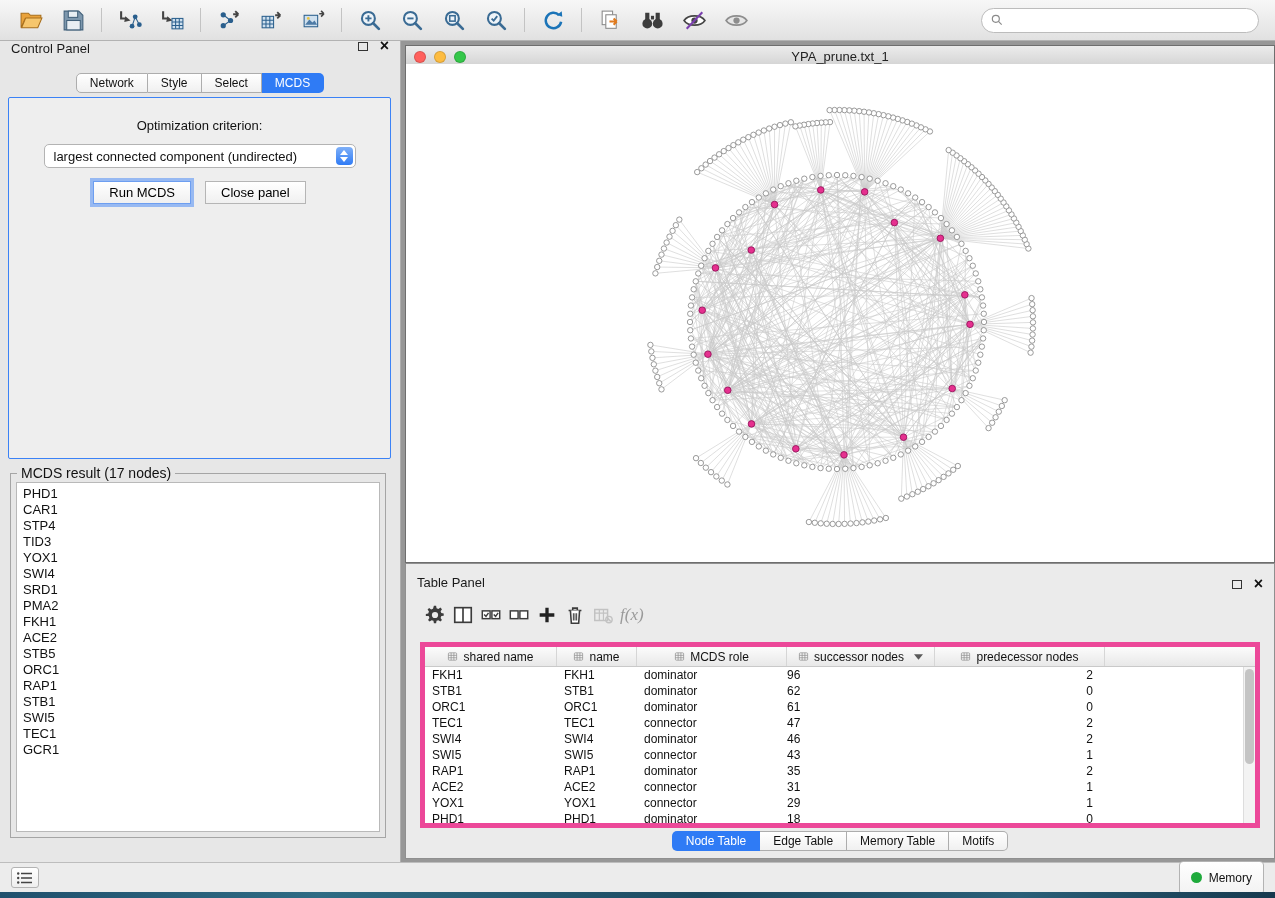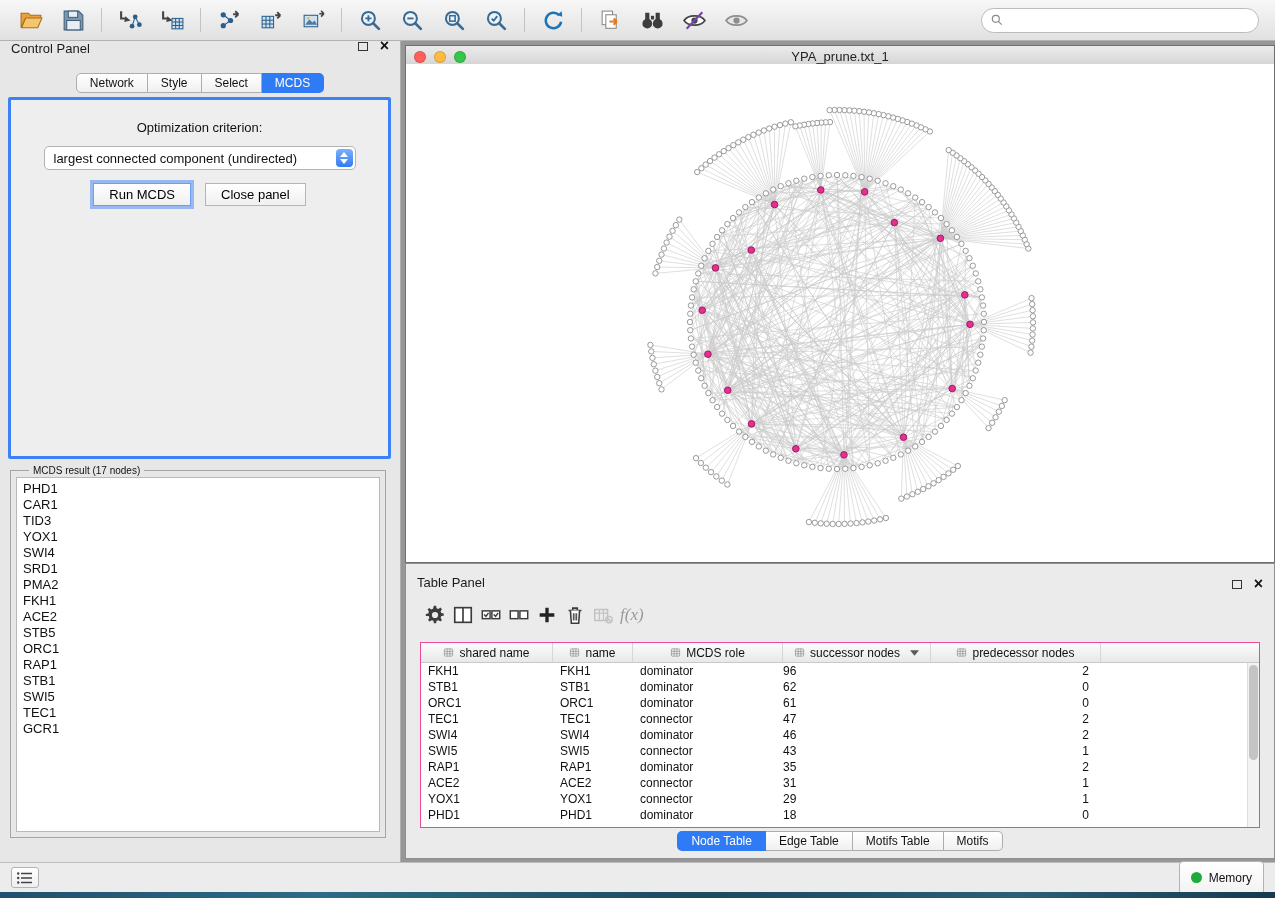--- a/index.html
+++ b/index.html
@@ -21,52 +21,52 @@
 .panel-title{font-size:13px;color:#1a1a1a}
 .panel-header-icons{margin-left:auto;display:flex;align-items:center;gap:12px}
 .float-icon{width:10px;height:9px;border:1.5px solid #333;display:inline-block}
 .close-x{display:inline-block;line-height:10px}
 .close-x::before{content:"×";font-weight:700;font-size:16px;color:#111}
 .seg-tabs{display:flex;justify-content:center;margin-top:2px}
 .seg-tab{padding:2px 13px;background:linear-gradient(#fff,#f0f0f0);border:1px solid #adadad;border-left:none;font-size:12px}
 .seg-tab:first-child{border-left:1px solid #adadad;border-radius:5px 0 0 5px}
 .seg-tab:last-child{border-radius:0 5px 5px 0}
 .seg-tab.active{color:#fff;border-color:transparent}
-.cp-body{position:absolute;left:8px;right:9px;top:56px;height:362px;background:#eeeeee;border:3px solid #3b82f6;border-radius:2px}
+.cp-body{position:absolute;left:8px;right:9px;top:56px;height:362px;background:#eeeeee;border:1px solid #3b82f6;border-radius:2px}
 .opt-label{text-align:center;margin-top:20px;font-size:13px}
 .combo{position:relative;margin:11px auto 0;width:312px;height:24px;background:#fff;border:1px solid #b3b3b3;border-radius:5px;display:flex;align-items:center;padding:0 26px 0 9px;font-size:13px;white-space:nowrap}
 .stepper{position:absolute;right:2px;top:2px;bottom:2px;width:17px;border-radius:4px;background:linear-gradient(#7fb0f8,#2f7bf5);display:flex;flex-direction:column;align-items:center;justify-content:center;gap:2px}
 .tri-up{width:0;height:0;border-left:4px solid transparent;border-right:4px solid transparent;border-bottom:5px solid #fff}
 .tri-down{width:0;height:0;border-left:4px solid transparent;border-right:4px solid transparent;border-top:5px solid #fff}
 .cp-buttons{display:flex;justify-content:center;gap:14px;margin-top:13px}
 .mac-btn{height:23px;padding:0 15px;background:linear-gradient(#ffffff,#f0f0f0);border:1px solid #b5b5b5;border-radius:0;font-size:13px;font-family:"Liberation Sans",sans-serif}
 .mac-btn.focused{box-shadow:0 0 0 3px rgba(64,131,245,.5);border-color:#6d9ef0}
 .result-fieldset{position:absolute;left:10px;right:14px;top:424px;bottom:24px;border:1px solid #a5a5a5}
-.result-fieldset legend{font-size:10px;margin-left:18px;padding:0 4px}
+.result-fieldset legend{font-size:14px;margin-left:6px;padding:0 4px}
 .result-list{position:absolute;left:5px;right:5px;top:1px;bottom:5px;background:#fff;border:1px solid #b9b9b9;overflow:hidden;padding-top:3px}
 .result-item{height:16px;line-height:16px;padding-left:6px;font-size:13px}
 
 
 .right-area{position:absolute;left:401px;top:41px;width:874px;height:821px;background:#979797}
 
 
 .network-window{position:absolute;left:4px;top:4px;width:870px;height:518px;background:#fff;border:1px solid #6e6e6e}
 .nw-titlebar{position:relative;height:22px;background:linear-gradient(#ececec,#d2d2d2);border-bottom:1px solid #ababab;display:flex;align-items:center;padding:0 8px}
 .traffic{display:flex;gap:8px;z-index:2}
 .light{width:12px;height:12px;border-radius:50%;border:1px solid rgba(0,0,0,.15)}
 .nw-title{position:absolute;left:0;right:0;text-align:center;font-size:13px;color:#222}
 .nw-canvas-wrap{position:absolute;left:0;top:18px;right:0;bottom:0;background:#fff;overflow:hidden}
 
 
 .table-panel{position:absolute;left:4px;top:522px;width:870px;height:296px;background:#ebebeb;border:1px solid #8f8f8f}
 .tp-header{height:26px;display:flex;align-items:flex-end;padding:0 11px}
 .tp-toolbar{position:absolute;left:18px;top:30px;height:42px;display:flex;align-items:center;gap:6px}
 .tp-icon{width:22px;height:22px}
 .fx-label{font-family:"Liberation Serif",serif;font-style:italic;font-size:17px;color:#9a9a9a}
-.nt-table{position:absolute;left:14px;right:14px;top:78px;height:186px;background:#fff;border:1px solid #ec4899;overflow:hidden}
+.nt-table{position:absolute;left:14px;right:14px;top:78px;height:186px;background:#fff;border:5px solid #ec4899;overflow:hidden}
 .nt-header{height:20px;display:grid;grid-template-columns:132px 80px 150px 148px 170px 1fr;background:linear-gradient(#fcfcfc,#e8e8e8);border-bottom:1px solid #c9c9c9}
 .nt-hcell{display:flex;align-items:center;justify-content:center;gap:5px;border-right:1px solid #d6d6d6;font-size:12px;overflow:hidden;white-space:nowrap}
 .nt-hcell.filler{border-right:none}
 .hgrid{width:11px;height:11px;flex:0 0 auto}
 .hcaret{width:9px;height:6px;margin-left:5px;flex:0 0 auto}
 .nt-row{display:grid;grid-template-columns:132px 80px 150px 148px 170px 1fr;height:16px;line-height:16px;font-size:12px}
 .nt-cell{overflow:hidden;white-space:nowrap}
 .nt-cell.c0,.nt-cell.c1,.nt-cell.c2{padding-left:7px;text-align:left}
 .nt-cell.c3{padding-right:17px}
 .nt-cell.c4{text-align:right;padding-right:12px}
@@ -248,20 +248,21 @@
       <div class="cp-buttons">
         <button class="mac-btn focused">Run MCDS</button>
         <button class="mac-btn">Close panel</button>
       </div>
     </div>
     <fieldset class="result-fieldset">
       <legend>MCDS result (17 nodes)</legend>
       <div class="result-list">
           <div class="result-item">PHD1</div>
           <div class="result-item">CAR1</div>
+          <div class="result-item">STP4</div>
           <div class="result-item">TID3</div>
           <div class="result-item">YOX1</div>
           <div class="result-item">SWI4</div>
           <div class="result-item">SRD1</div>
           <div class="result-item">PMA2</div>
           <div class="result-item">FKH1</div>
           <div class="result-item">ACE2</div>
           <div class="result-item">STB5</div>
           <div class="result-item">ORC1</div>
           <div class="result-item">RAP1</div>
@@ -1305,21 +1306,21 @@
               <div class="nt-cell filler"></div>
             </div>
           </div>
         <div class="nt-scroll">
             <div class="nt-thumb"></div>
           </div>
       </div>
       <div class="tp-tabs seg-tabs" style="margin-top:0">
           <div class="seg-tab active" style="background: rgb(47, 123, 245);">Node Table</div>
           <div class="seg-tab">Edge Table</div>
-          <div class="seg-tab">Motifs Table</div>
+          <div class="seg-tab">Memory Table</div>
           <div class="seg-tab">Motifs</div>
         </div>
     </div>
   </div>
 
   <div class="status-bar">
     <div class="menu-btn">
       <svg width="16" height="12" viewBox="0 0 16 12">
           <g stroke="#444" stroke-width="1.6">
             <path d="M4 1.5h11M4 6h11M4 10.5h11"></path>

